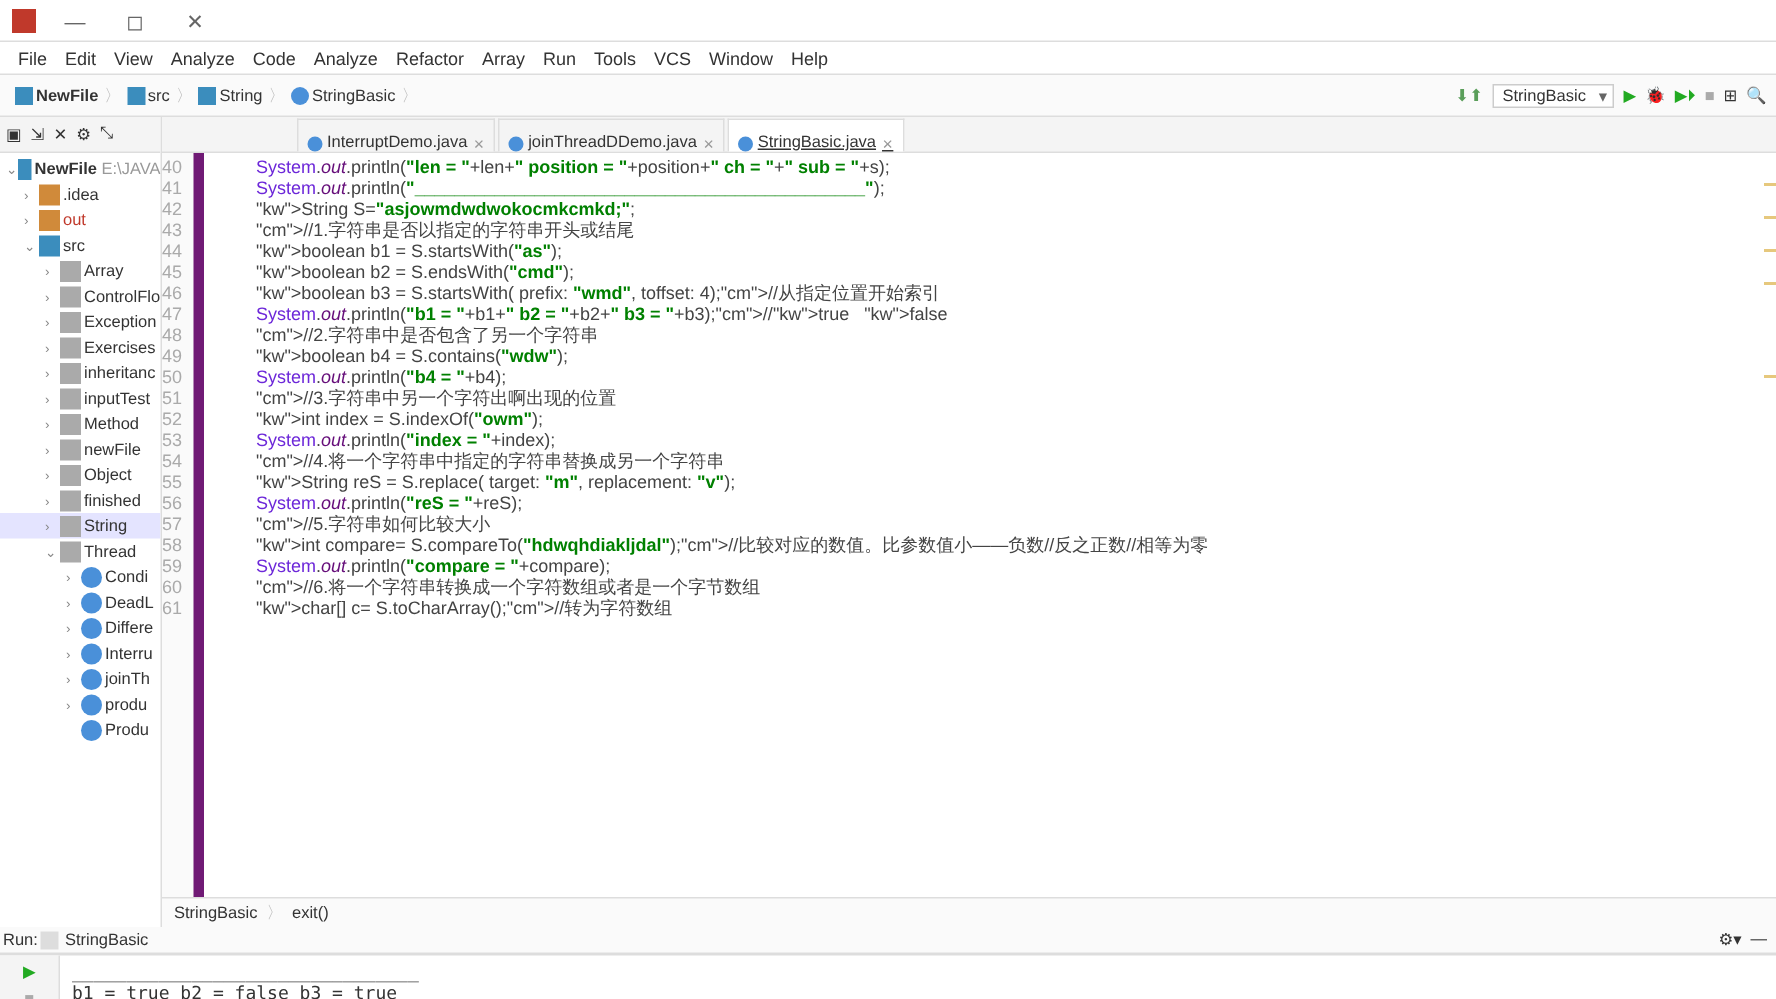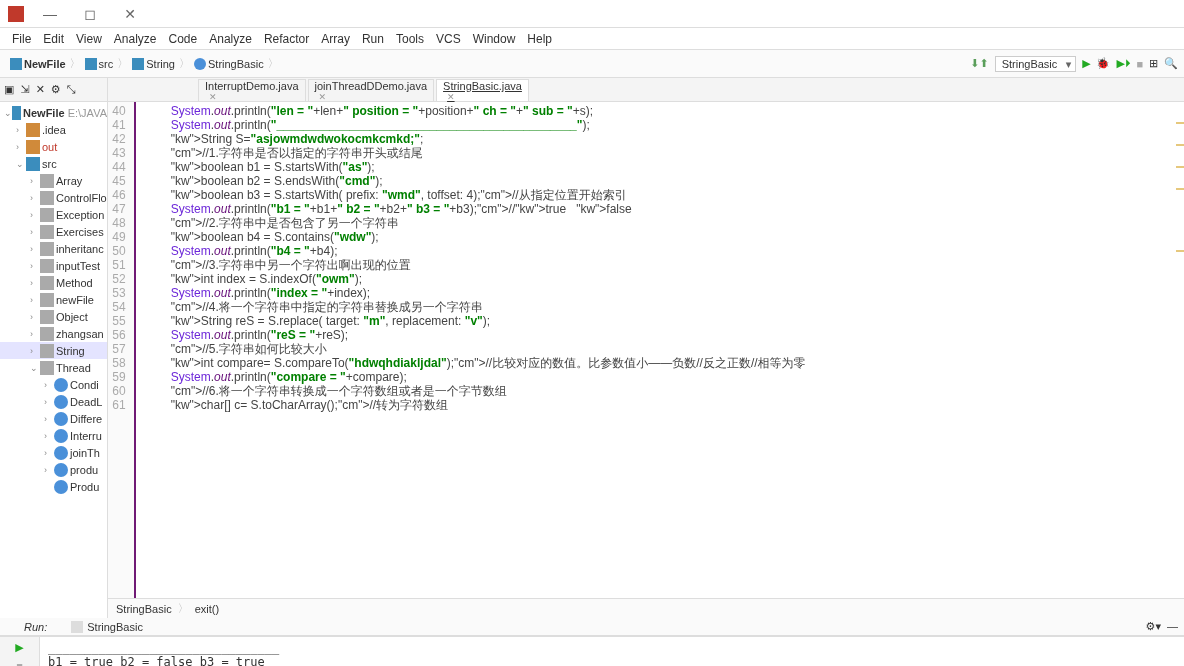--- a/index.html
+++ b/index.html
@@ -21,35 +21,35 @@
 .tree-row { display:flex; align-items:center; height:17px; padding-left:4px; white-space:nowrap; }
 .tree-row .arrow { width:10px; color:#888; font-size:9px; }
 .tree-row .ticon { width:14px; height:14px; margin-right:2px; }
 .dir-blue { background:#3b8dbd; }
 .dir-orange { background:#d08a3a; }
 .dir-gray { background:#aaa; }
 .file-c { background:#4a90d9; border-radius:50%; }
 .editor { flex:1; display:flex; flex-direction:column; }
 .tabrow { height:24px; display:flex; align-items:flex-end; border-bottom:1px solid #ddd; background:#f4f4f4; }
 .tabrow .tb-left { width:90px; display:flex; gap:6px; padding:0 4px; }
-.tab { display:flex; align-items:flex-start; height:22px; padding:0 6px; background:#f4f4f4; border:1px solid #ddd; border-bottom:none; margin-right:2px; font-size:11px;flex-direction:column; }
+.tab { display:flex; align-items:flex-end; height:22px; padding:0 6px; background:#f4f4f4; border:1px solid #ddd; border-bottom:none; margin-right:2px; font-size:11px; }
 .tab.active { background:#fff;text-decoration:underline; }
 .tab .x { margin-left:4px; color:#999; font-size:9px; }
 .code-area { flex:1; display:flex; font-family:Consolas,monospace; font-size:12px; overflow:hidden; position:relative; }
-.gutter { width:28px; background:#fafafa; border-right:2px solid #701a75; text-align:center; color:#aaa; padding:2px 4px 0 0; line-height:14px; }
+.gutter { width:28px; background:#fafafa; border-right:7px solid #701a75; text-align:left; color:#aaa; padding:2px 4px 0 0; line-height:14px; }
 .code { flex:1; padding:2px 0 0 8px; line-height:14px; white-space:pre; color:#444; }
 .str { color:#008000; font-weight:bold; }
 .fn { color:#6d28d9; }
 .id { color:#660e7a; font-style:italic; }
 .breadcrumb2 { height:20px; border-top:1px solid #ddd; display:flex; align-items:center; padding:0 8px; font-size:11px; background:#fafafa; }
 .runpanel { height:200px; display:flex; border-top:1px solid #ddd; }
 .run-gutter { width:40px; background:#f4f4f4; border-right:1px solid #ddd; display:flex; flex-direction:column; align-items:center; gap:6px; padding:4px 0; }
 .run-body { flex:1; font-family:Consolas,monospace; font-size:12px; padding:4px 8px; line-height:14px; white-space:pre; }
 .run-tabs { height:18px; display:flex; align-items:center; font-size:11px; border-bottom:1px solid #ddd; background:#fafafa;}
-.run-tabs .lbl { padding:0 24px;font-style:italic; }
+.run-tabs .lbl { padding:0 2px; }
 .run-tabs .right { margin-left:auto; padding:0 6px; display:flex; gap:6px;}
 .orange-stripe { position:absolute; right:0; width:8px; background:#fff; }
 .orange-mark { height:2px; background:#e6c87d; margin:20px 0;}
 .hl { background:#e4e4ff;}
 </style>
 </head>
 <body>
 
 <div class="titlebar">
   <div class="icon"></div>
@@ -170,21 +170,21 @@
           <span>newFile</span>
         </div>
       <div class="tree-row" style="padding-left:30px">
           <span class="arrow">›</span>
           <span class="ticon dir-gray"></span>
           <span>Object</span>
         </div>
       <div class="tree-row" style="padding-left:30px">
           <span class="arrow">›</span>
           <span class="ticon dir-gray"></span>
-          <span>zhangsan</span>
+          <span>finished</span>
         </div>
       <div class="tree-row hl" style="padding-left:30px">
           <span class="arrow">›</span>
           <span class="ticon dir-gray"></span>
           <span>String</span>
         </div>
       <div class="tree-row" style="padding-left:30px">
           <span class="arrow">⌄</span>
           <span class="ticon dir-gray"></span>
           <span>Thread</span>

